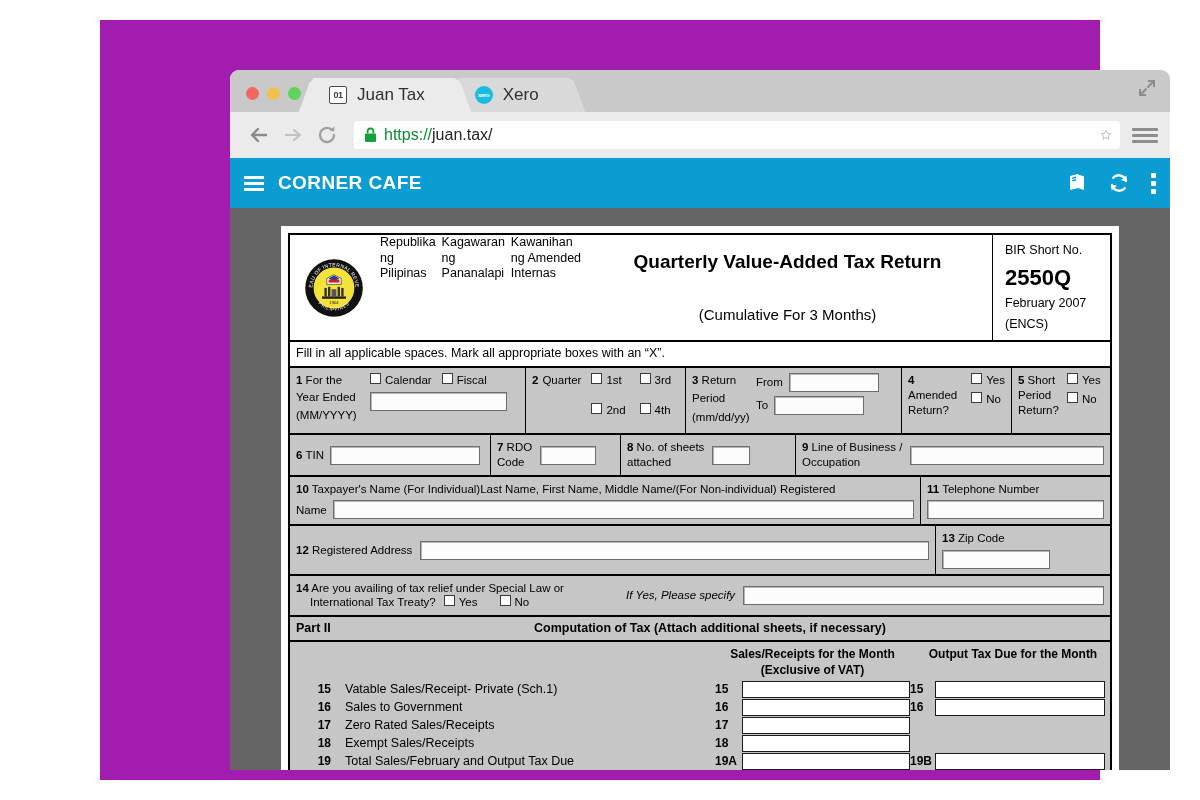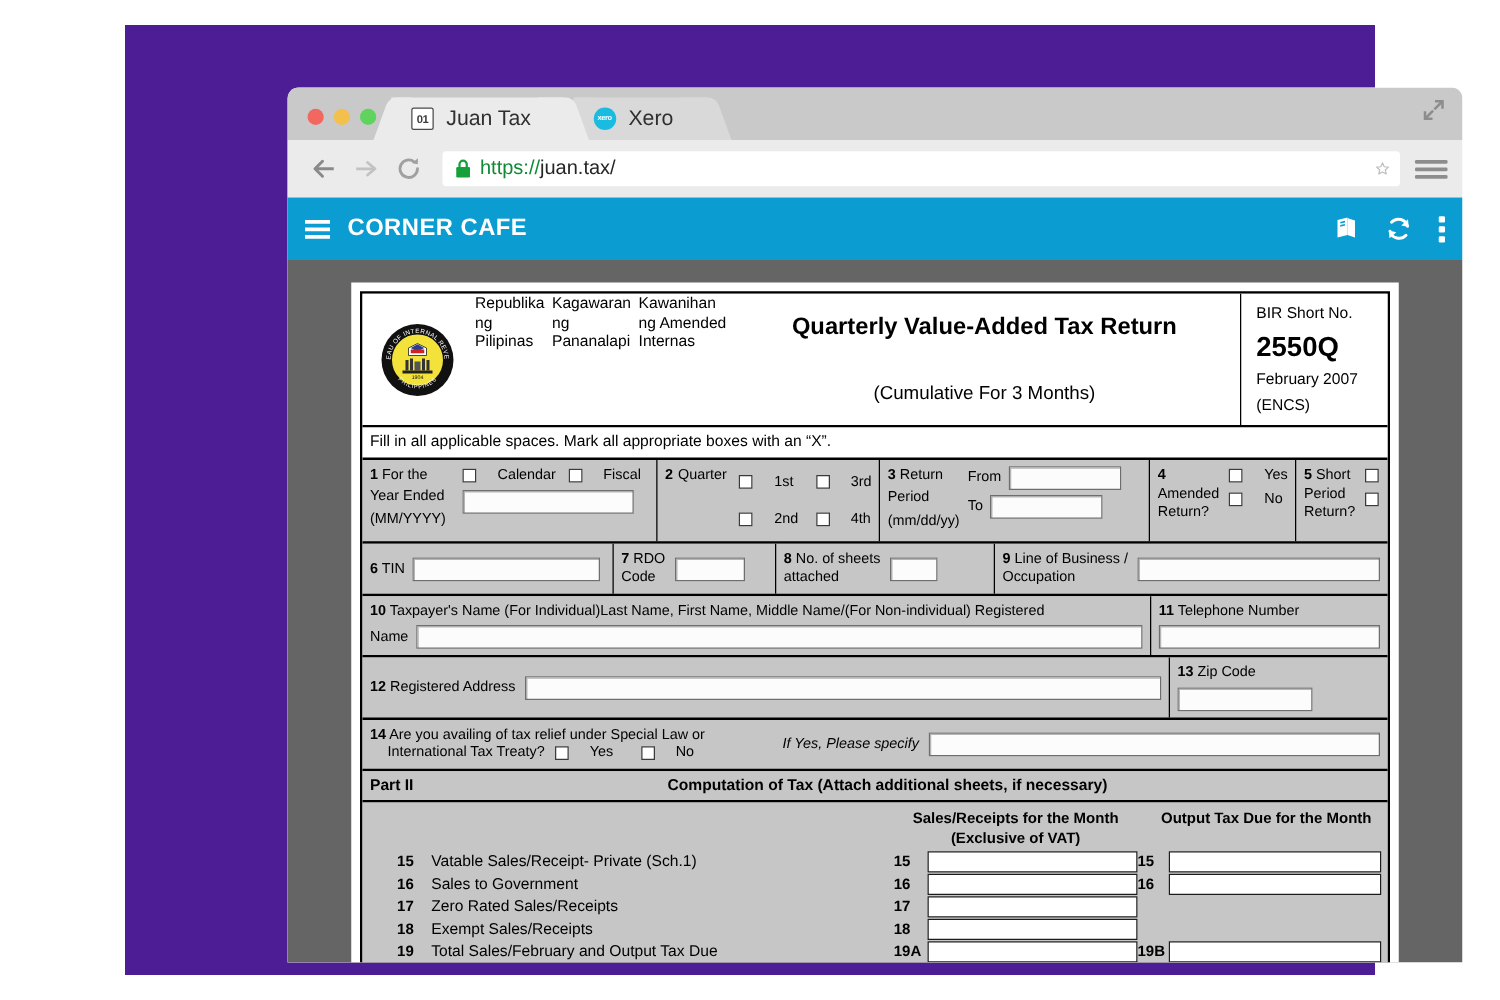--- a/index.html
+++ b/index.html
@@ -9,21 +9,21 @@
     background: #ffffff;
     font-family: "Liberation Sans", sans-serif;
     overflow: hidden;
   }
 
   
   #device-frame {
     position: absolute;
     left: 100px; top: 20px;
     width: 1000px; height: 760px;
-    background: #4c1d95;
+    background: #a21caf;
   }
 
   
   #browser-window {
     position: absolute;
     left: 130px; top: 50px;
     width: 940px; height: 700px;
     background: #ffffff;
     border-top-left-radius: 9px;
     border-top-right-radius: 9px;
@@ -217,21 +217,21 @@
     box-shadow: inset 1px 1px 0 #b5b5b5;
     height: 19px;
   }
   .cbox {
     width: 11px; height: 11px;
     background: #ffffff;
     border: 1.5px solid #3a3a3a;
     flex: 0 0 auto;
     display: inline-block;
   }
-  .cb-wrap { display: flex; align-items: center; gap: 17px; white-space: nowrap; }
+  .cb-wrap { display: flex; gap: 4px; white-space: nowrap; }
 
   
   #row-1to5 { align-items: stretch; }
   #cell-1 { flex: 0 0 235px; padding: 5px 6px; }
   #cell-1 .lbl { width: 74px; flex: 0 0 auto; }
   #cell-1 .lbl div { margin-bottom: 3px; }
   #cell-1 .right { flex: 1 1 auto; }
   #cell-1 .cbrow { display: flex; gap: 10px; margin-bottom: 5px; }
   #year-ended-input { width: 137px; }
 

